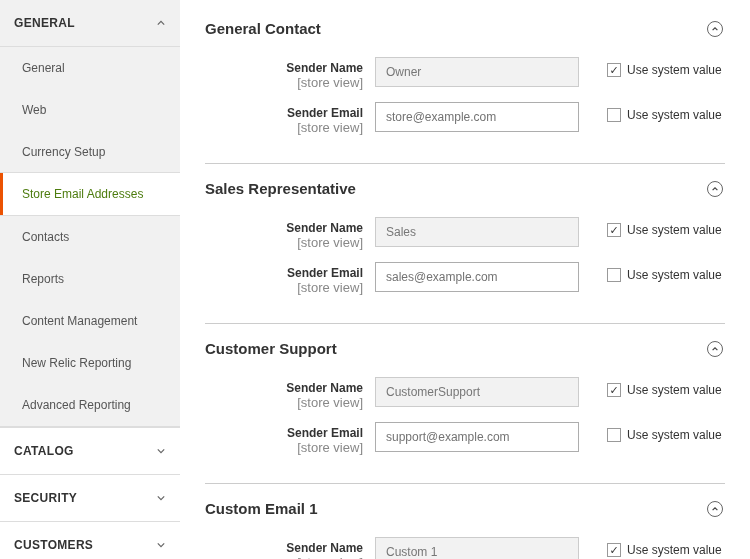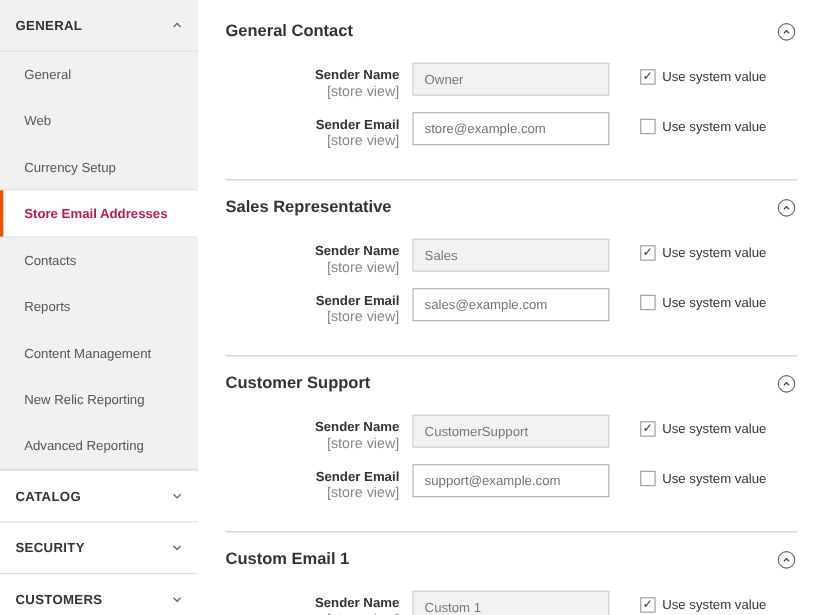--- a/index.html
+++ b/index.html
@@ -5,33 +5,33 @@
   * { box-sizing: border-box; margin: 0; padding: 0; }
   body { font-family: Arial, Helvetica, sans-serif; font-size: 13px; color: #333; display: flex; width: 750px; background: #fff; }
   .sidebar { width: 180px; flex-shrink: 0; background: #fff; }
   .sidebar-section { border-bottom: 1px solid #ddd; }
   .sidebar-header { display: flex; justify-content: space-between; align-items: center; padding: 16px 14px; font-weight: bold; font-size: 12px; letter-spacing: 0.3px; color: #333; cursor: pointer; }
   .sidebar-header.expanded { background: #f1f1f1; }
   .chev { width: 10px; height: 10px; display: inline-flex; align-items: center; justify-content: center; }
   .chev svg { display: block; }
   .submenu { background: #f1f1f1; border: 1px solid #ddd; border-left: none; border-right: none; }
   .submenu-item { padding: 14px 14px 14px 22px; font-size: 12px; color: #555; cursor: pointer; position: relative; }
-  .submenu-item.active { background: #fff; font-weight: 700; color: #be185d; border: 1px solid #ddd; border-left: none; border-right: none; margin-top:-1px; }
+  .submenu-item.active { background: #fff; font-weight: 400; color: #4d7c0f; border: 1px solid #ddd; border-left: none; border-right: none; margin-top:-1px; }
   .submenu-item.active::before { content: ""; position: absolute; left: 0; top: 0; bottom: 0; width: 3px; background: #eb5202; }
   .main { flex: 1; padding: 10px 25px 10px 25px; }
   .section { border-bottom: 1px solid #ccc; padding-bottom: 16px; margin-bottom: 6px; }
   .section-head { display: flex; justify-content: space-between; align-items: center; padding: 10px 2px 20px 0; cursor: pointer; }
   .section-title { font-size: 15px; color: #333; font-weight: 600; }
   .circle-chev { width: 16px; height: 16px; border: 1px solid #666; border-radius: 50%; display: flex; align-items: center; justify-content: center; }
   .circle-chev svg { display: block; }
   .row { display: flex; align-items: flex-start; margin-bottom: 12px; }
   .label-col { width: 170px; text-align: right; padding-right: 12px; padding-top: 4px; }
   .label-main { font-weight: bold; font-size: 12px; color: #333; display: block; }
   .label-scope { font-size: 13px; color: #888; }
-  .input-col { width: 179px; }
+  .input-col { width: 204px; }
   .input-col input { width: 100%; height: 30px; padding: 4px 10px; font-size: 12px; border: 1px solid #adadad; color: #737373; }
   .input-col input[disabled] { background: #f2f2f2; color: #777; border: 1px solid #ccc; }
   .check-col { flex: 1; padding-left: 28px; padding-top: 6px; display: flex; align-items: center; font-size: 12px; color: #333; }
   .cb { width: 14px; height: 14px; border: 1px solid #999; margin-right: 6px; display: inline-flex; align-items: center; justify-content: center; background: #fff; flex-shrink:0; }
   .cb.checked::after { content: "✓"; font-size: 11px; line-height: 1; color: #333; }
 </style>
 </head>
 <body>
 
 <div class="sidebar" id="sidebar">

